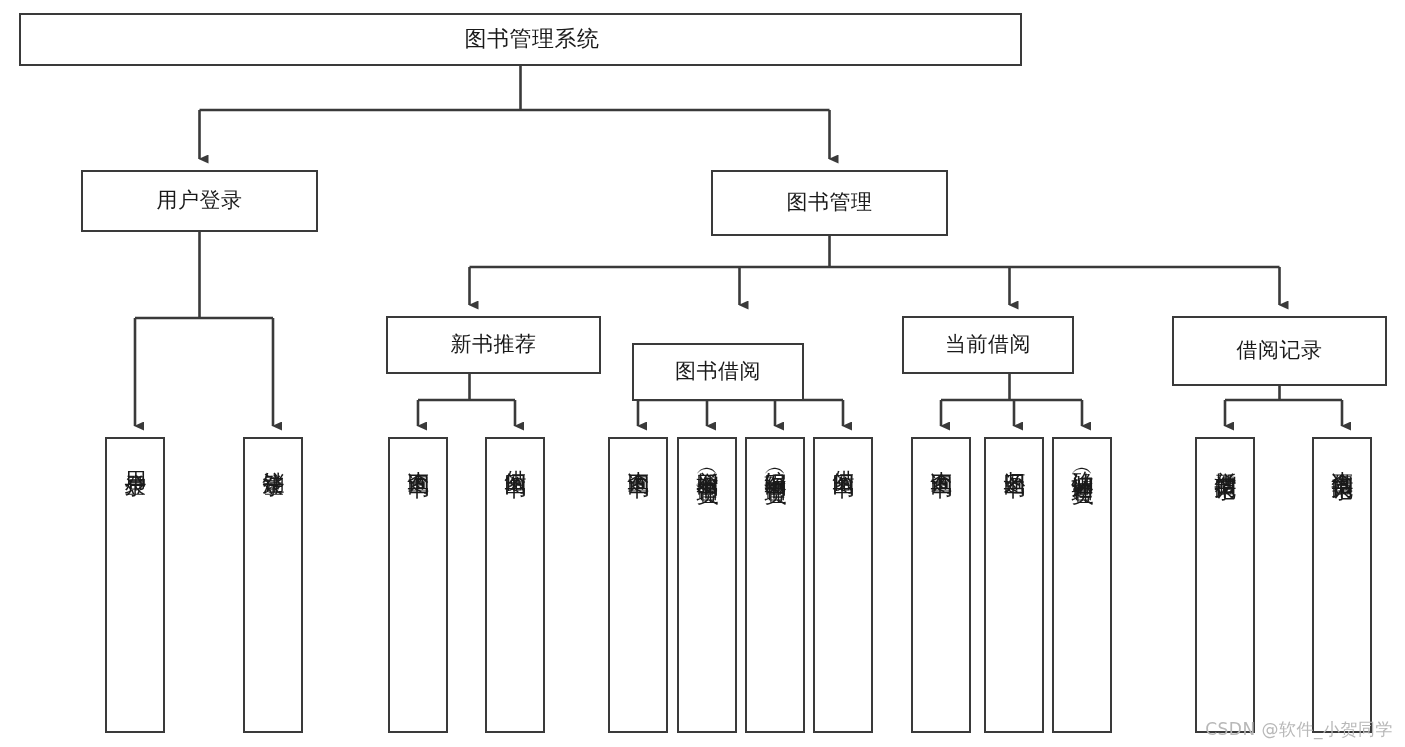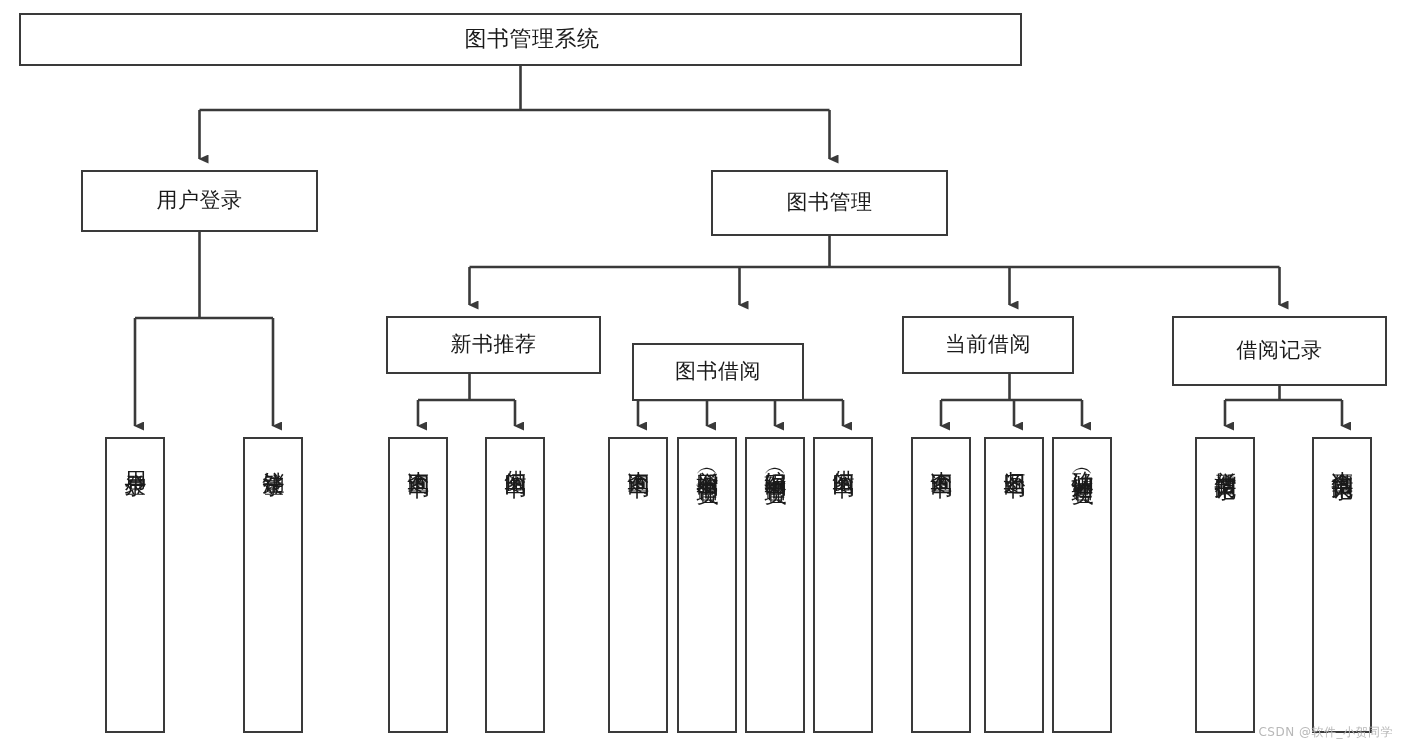--- a/index.html
+++ b/index.html
@@ -60,21 +60,21 @@
     text-orientation: upright;
     font-size: 22px;
     line-height: 1.22;
     letter-spacing: 2px;
     white-space: nowrap;
   }
   .watermark {
     position: absolute;
     right: 12px;
     bottom: 6px;
-    font-size: 12px;
+    font-size: 17px;
     color: #b8b8b8;
     letter-spacing: 0.5px;
     z-index: 5;
     white-space: nowrap;
   }
 </style>
 </head>
 <body>
 
 <div id="diagram-root">

